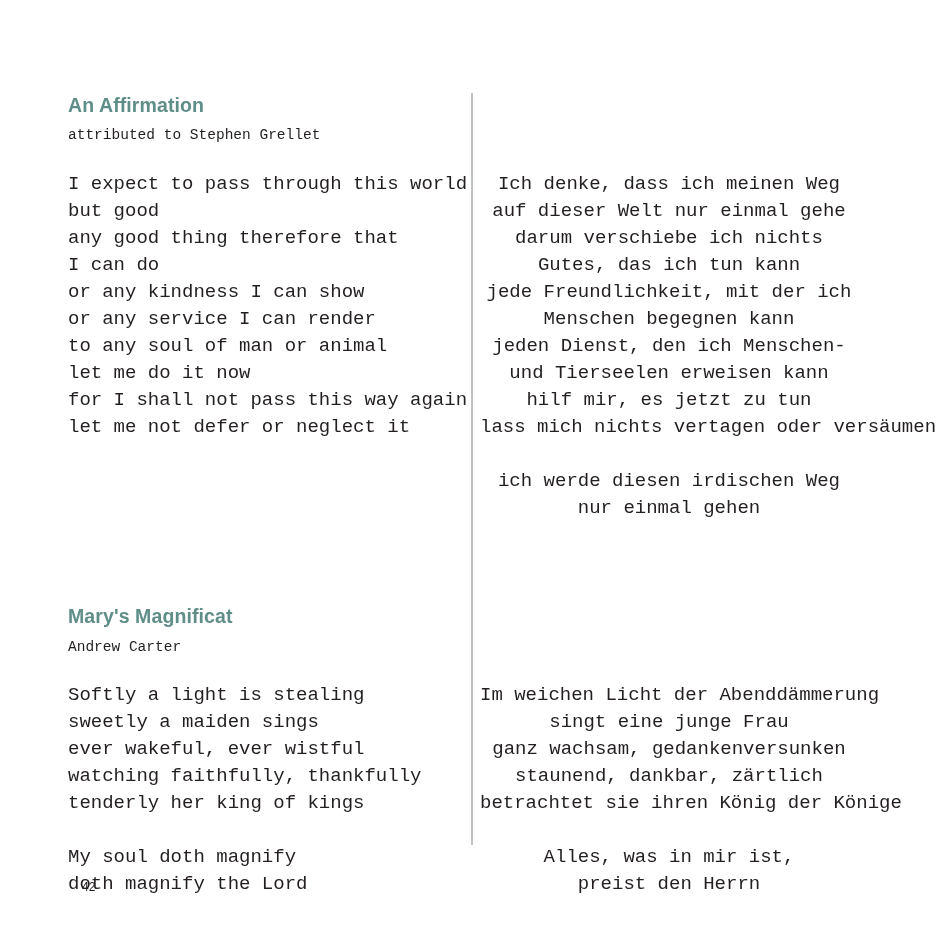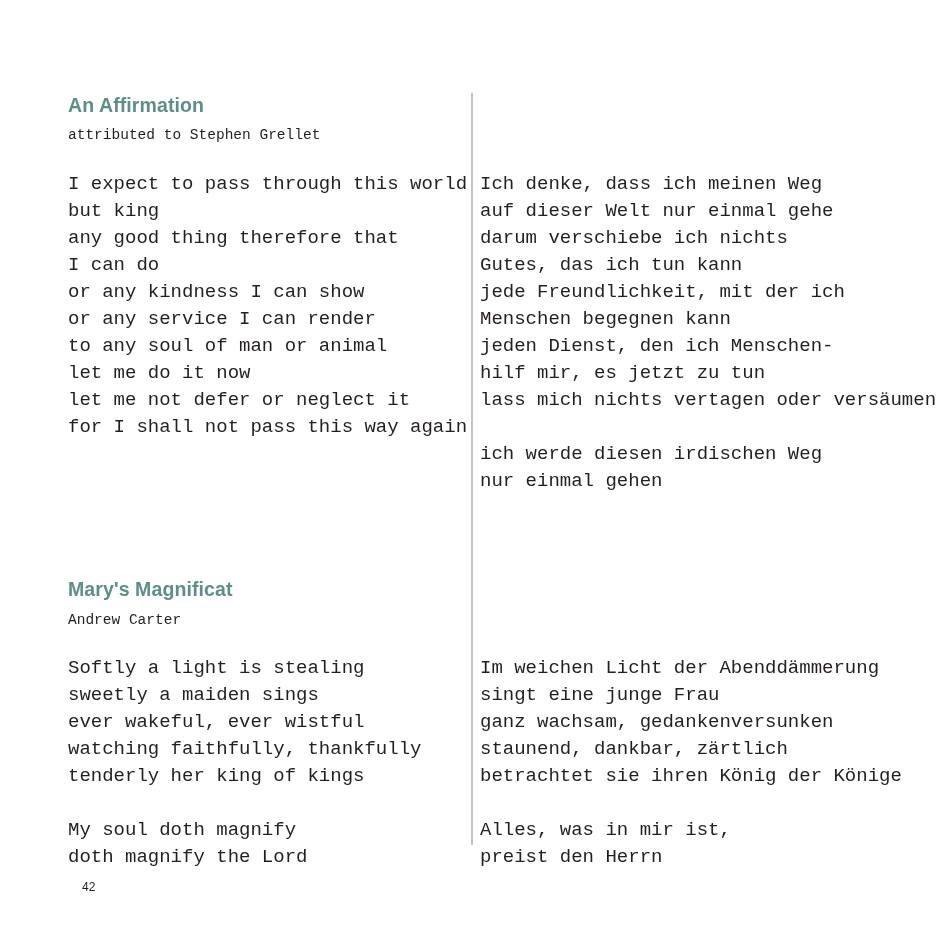--- a/index.html
+++ b/index.html
@@ -81,20 +81,21 @@
   }
 
   .col-source {
     width: 401px;
     padding-right: 12px;
   }
 
   .col-translation {
     width: 389px;
     padding-left: 11px;
+    text-align: center;
   }
 
   .stanza {
     margin: 0;
     padding: 0;
   }
 
   .verse-line {
     font-size: 19px;
     line-height: 27px;
@@ -134,40 +135,41 @@
     <div class="poem-block">
       <div class="poem-head">
         <div class="poem-title">An Affirmation</div>
         <div class="poem-attribution">attributed to Stephen Grellet</div>
       </div>
       <div class="gap-head-to-verse"></div>
       <div class="poem-columns">
         <div class="col col-source">
           <div class="stanza">
             <div class="verse-line">I expect to pass through this world</div>
-            <div class="verse-line">but king</div>
+            <div class="verse-line">but good</div>
             <div class="verse-line">any good thing therefore that</div>
             <div class="verse-line">I can do</div>
             <div class="verse-line">or any kindness I can show</div>
             <div class="verse-line">or any service I can render</div>
             <div class="verse-line">to any soul of man or animal</div>
             <div class="verse-line">let me do it now</div>
+            <div class="verse-line">for I shall not pass this way again</div>
             <div class="verse-line">let me not defer or neglect it</div>
-            <div class="verse-line">for I shall not pass this way again</div>
           </div>
         </div>
         <div class="col col-translation">
           <div class="stanza">
             <div class="verse-line">Ich denke, dass ich meinen Weg</div>
             <div class="verse-line">auf dieser Welt nur einmal gehe</div>
             <div class="verse-line">darum verschiebe ich nichts</div>
             <div class="verse-line">Gutes, das ich tun kann</div>
             <div class="verse-line">jede Freundlichkeit, mit der ich</div>
             <div class="verse-line">Menschen begegnen kann</div>
             <div class="verse-line">jeden Dienst, den ich Menschen-</div>
+            <div class="verse-line">und Tierseelen erweisen kann</div>
             <div class="verse-line">hilf mir, es jetzt zu tun</div>
             <div class="verse-line">lass mich nichts vertagen oder versäumen</div>
           </div>
           <div class="stanza-gap"></div>
           <div class="stanza">
             <div class="verse-line">ich werde diesen irdischen Weg</div>
             <div class="verse-line">nur einmal gehen</div>
           </div>
         </div>
       </div>

